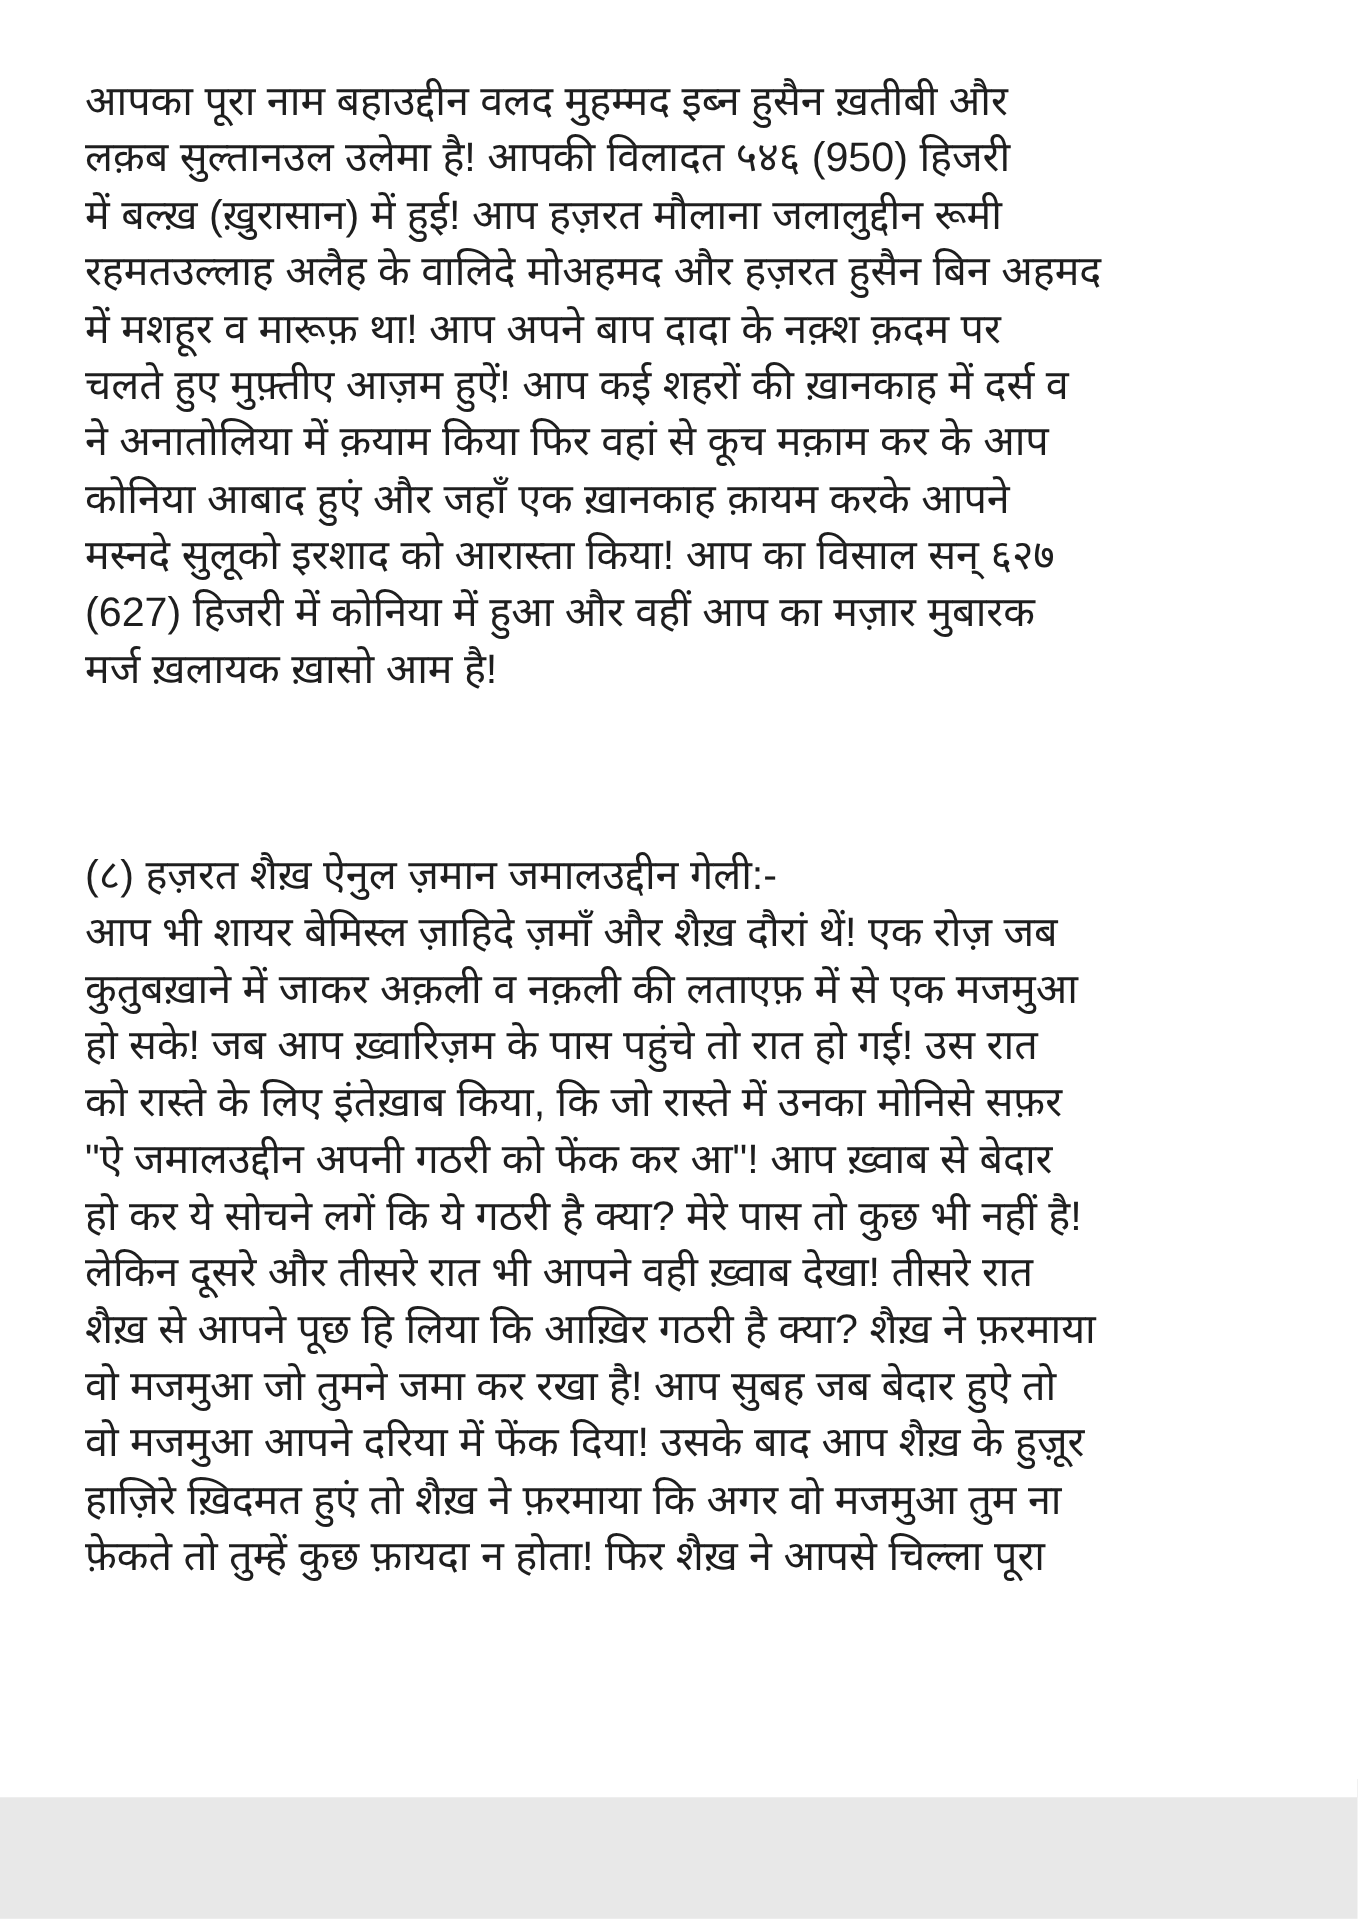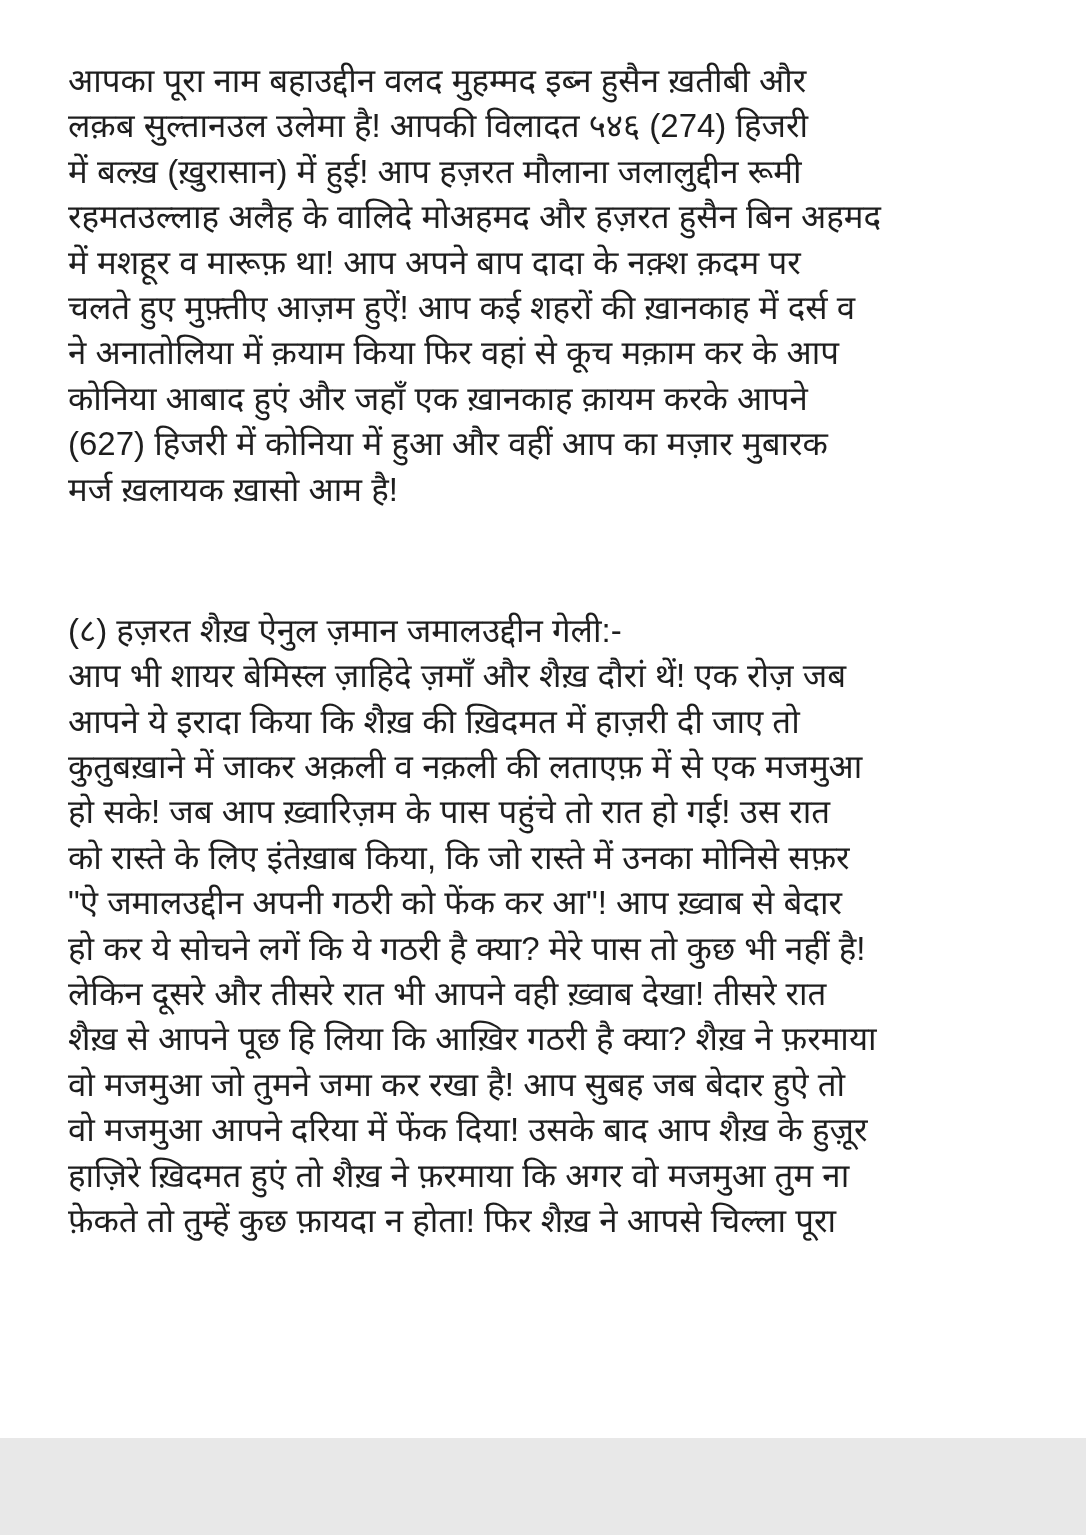--- a/index.html
+++ b/index.html
@@ -27,53 +27,53 @@
     font-size: 33px;
     line-height: 45.4px;
     font-weight: 500;
     letter-spacing: 0px;
     white-space: nowrap;
   }
   .text-line {
     height: 45.4px;
   }
   .section-block {
-    margin-top: 96px;
+    margin-top: 120px;
   }
   .section-heading {
     font-size: 33px;
     line-height: 45.4px;
     font-weight: 500;
     white-space: nowrap;
   }
 </style>
 </head>
 <body>
 
 <div class="page">
   <div class="content">
 
     <div class="text-block">
         <div class="text-line">आपका पूरा नाम बहाउद्दीन वलद मुहम्मद इब्न हुसैन ख़तीबी और</div>
-        <div class="text-line">लक़ब सुल्तानउल उलेमा है! आपकी विलादत ५४६ (274) हिजरी</div>
+        <div class="text-line">लक़ब सुल्तानउल उलेमा है! आपकी विलादत ५४६ (950) हिजरी</div>
         <div class="text-line">में बल्ख़ (ख़ुरासान) में हुई! आप हज़रत मौलाना जलालुद्दीन रूमी</div>
         <div class="text-line">रहमतउल्लाह अलैह के वालिदे मोअहमद और हज़रत हुसैन बिन अहमद</div>
         <div class="text-line">में मशहूर व मारूफ़ था! आप अपने बाप दादा के नक़्श क़दम पर</div>
         <div class="text-line">चलते हुए मुफ़्तीए आज़म हुऐं! आप कई शहरों की ख़ानकाह में दर्स व</div>
         <div class="text-line">ने अनातोलिया में क़याम किया फिर वहां से कूच मक़ाम कर के आप</div>
         <div class="text-line">कोनिया आबाद हुएं और जहाँ एक ख़ानकाह क़ायम करके आपने</div>
+        <div class="text-line">मस्नदे सुलूको इरशाद को आरास्ता किया! आप का विसाल सन् ६२७</div>
         <div class="text-line">(627) हिजरी में कोनिया में हुआ और वहीं आप का मज़ार मुबारक</div>
         <div class="text-line">मर्ज ख़लायक ख़ासो आम है!</div>
       </div>
 
     <div class="section-block">
       <div class="section-heading">(८) हज़रत शैख़ ऐनुल ज़मान जमालउद्दीन गेली:-</div>
       <div class="text-block">
           <div class="text-line">आप भी शायर बेमिस्ल ज़ाहिदे ज़माँ और शैख़ दौरां थें! एक रोज़ जब</div>
-          <div class="text-line">आपने ये इरादा किया कि शैख़ की ख़िदमत में हाज़री दी जाए तो</div>
           <div class="text-line">कुतुबख़ाने में जाकर अक़ली व नक़ली की लताएफ़ में से एक मजमुआ</div>
           <div class="text-line">हो सके! जब आप ख़्वारिज़म के पास पहुंचे तो रात हो गई! उस रात</div>
           <div class="text-line">को रास्ते के लिए इंतेख़ाब किया, कि जो रास्ते में उनका मोनिसे सफ़र</div>
           <div class="text-line">"ऐ जमालउद्दीन अपनी गठरी को फेंक कर आ"! आप ख़्वाब से बेदार</div>
           <div class="text-line">हो कर ये सोचने  लगें कि ये गठरी है क्या? मेरे पास तो कुछ भी नहीं है!</div>
           <div class="text-line">लेकिन दूसरे और तीसरे रात भी आपने वही ख़्वाब देखा! तीसरे रात</div>
           <div class="text-line">शैख़ से आपने पूछ हि लिया कि आख़िर गठरी है क्या? शैख़ ने फ़रमाया</div>
           <div class="text-line">वो मजमुआ जो तुमने जमा कर रखा है! आप सुबह जब बेदार हुऐ तो</div>
           <div class="text-line">वो मजमुआ आपने दरिया में फेंक दिया! उसके बाद आप शैख़ के हुज़ूर</div>
           <div class="text-line">हाज़िरे ख़िदमत हुएं तो शैख़ ने फ़रमाया कि अगर वो मजमुआ तुम ना</div>

